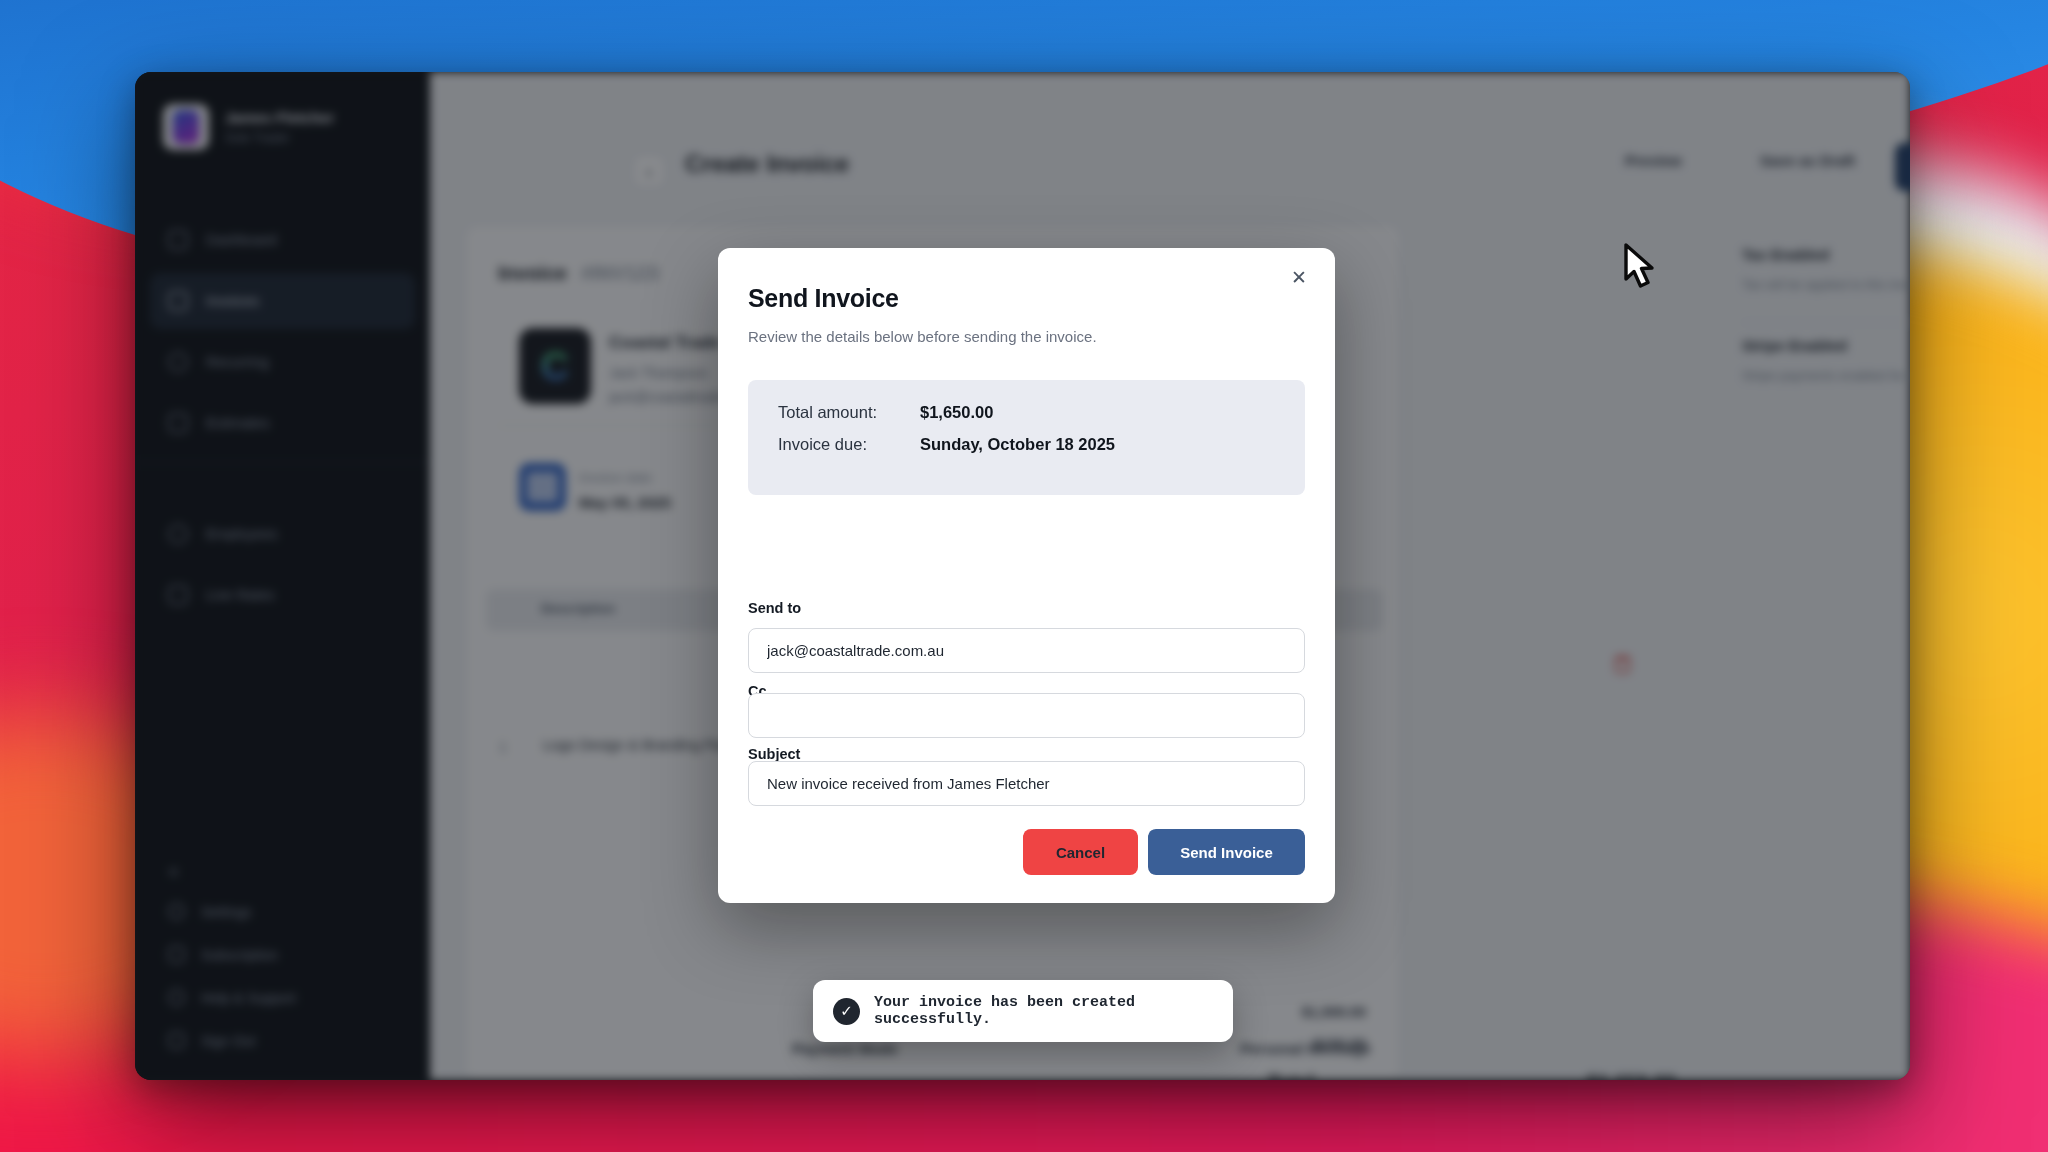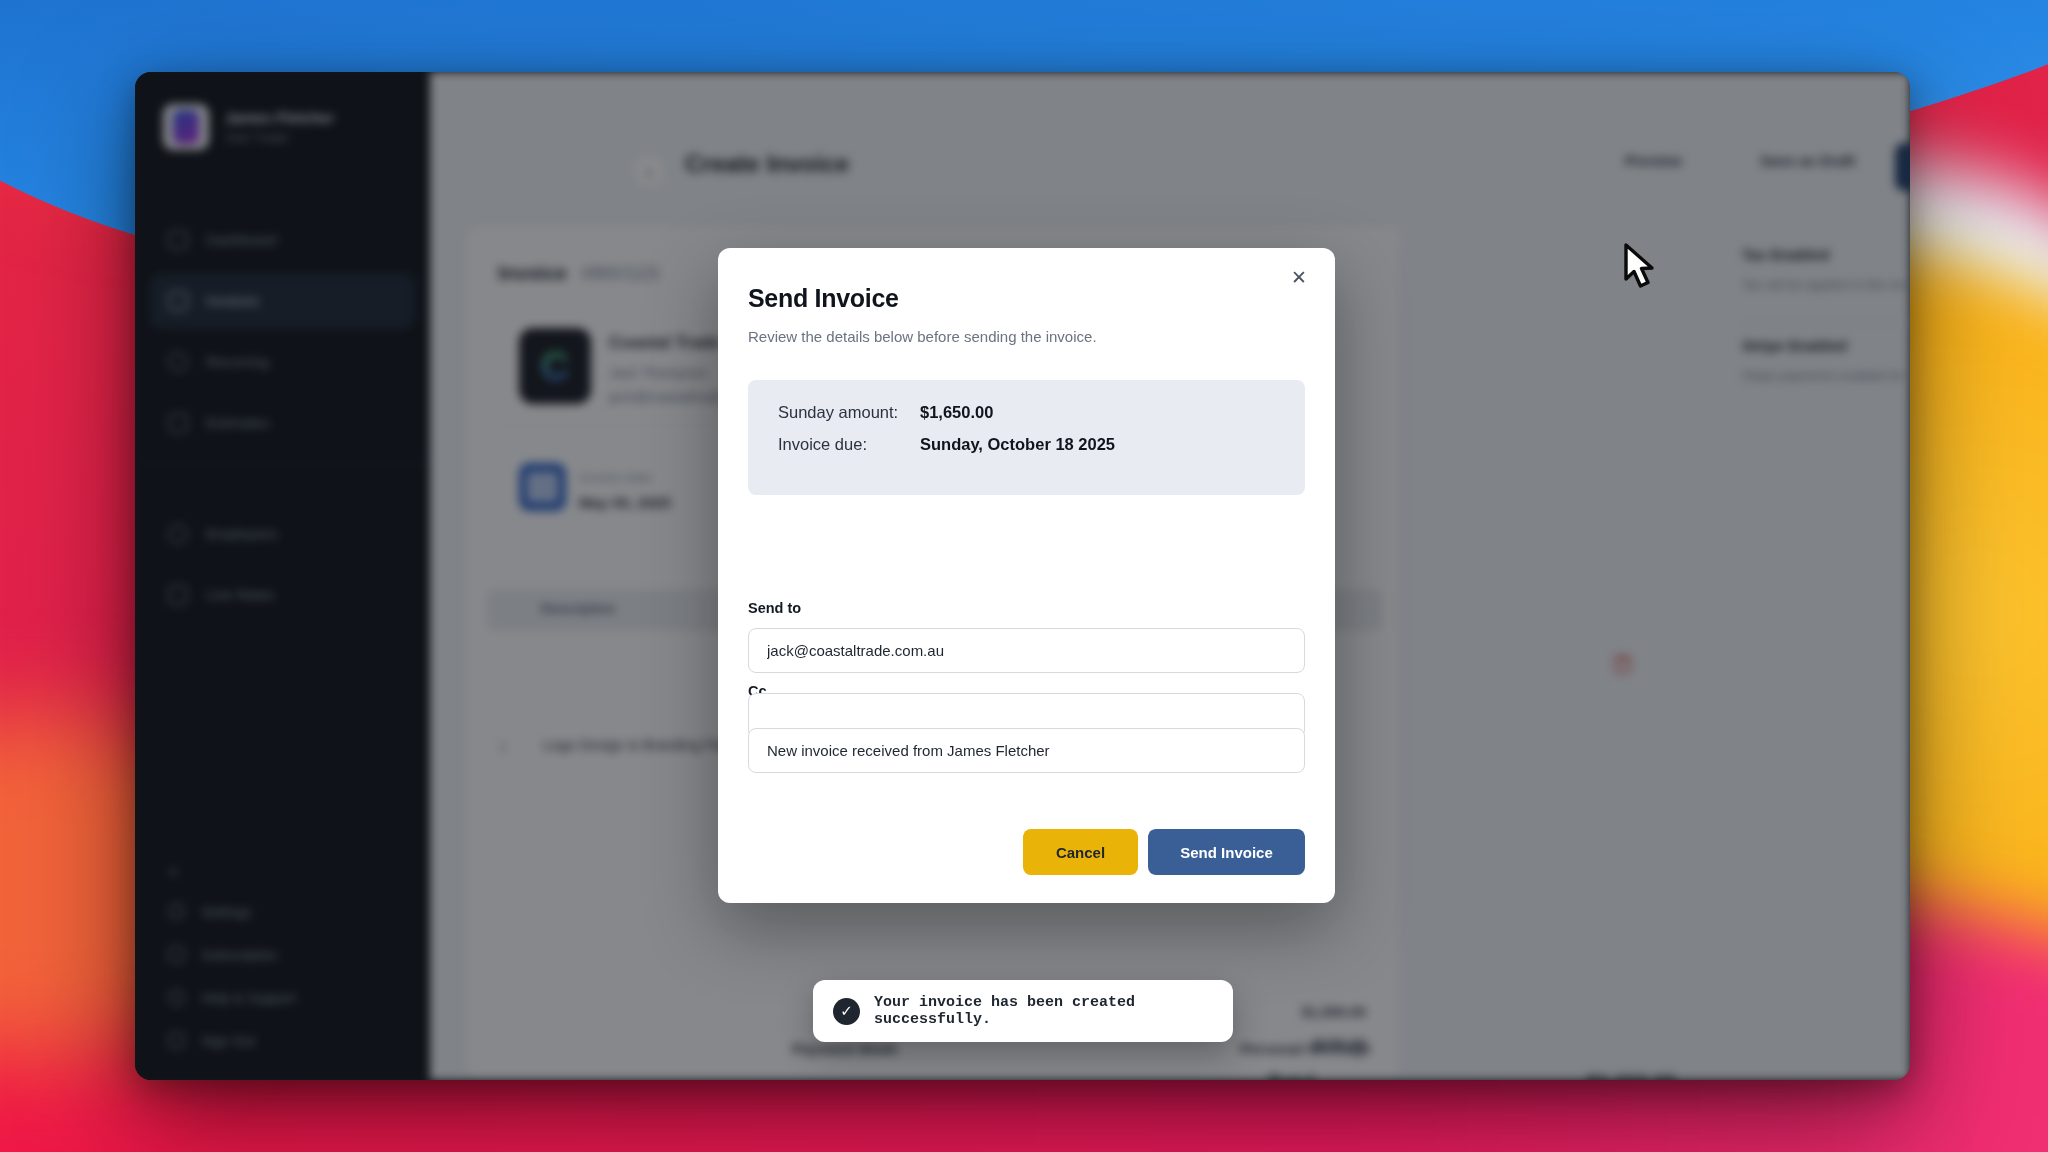--- a/index.html
+++ b/index.html
@@ -101,23 +101,23 @@
   .md-sub { position:absolute; left:30px; top:80px; font-size:15px; color:#6b7280; }
   .summary { position:absolute; left:30px; top:132px; width:557px; height:115px; background:#e9ebf2; border-radius:8px; padding:23px 30px; }
   .sum-row { display:flex; margin-bottom:13px; font-size:16.5px; color:#2b3340; }
   .sum-row .lab { width:142px; }
   .sum-row .val { font-weight:bold; color:#10151d; }
   .f-lab { position:absolute; left:30px; font-size:14.5px; font-weight:bold; color:#141a23; }
   .f-in { position:absolute; left:30px; width:557px; height:45px; border:1px solid #d6d9de; border-radius:8px; background:#fff;
     font-family:"Liberation Sans",sans-serif; font-size:15px; color:#1f2630; padding:5px 18px; outline:none; }
   .lab1 { top:352px; } .in1 { top:380px; }
   .lab2 { top:435px; } .in2 { top:445px; }
-  .lab3 { top:498px; } .in3 { top:480px; }
+  .lab3 { top:498px; } .in3 { top:513px; }
   .md-btns { position:absolute; right:30px; bottom:28px; display:flex; gap:10px; }
-  .btn-cancel { width:115px; height:46px; background:#eab308; border:none; border-radius:8px;
+  .btn-cancel { width:115px; height:46px; background:#ef4444; border:none; border-radius:8px;
     font-family:"Liberation Sans",sans-serif; font-size:15px; font-weight:bold; color:#1f2630; }
   .btn-send { width:157px; height:46px; background:#3a5f97; border:none; border-radius:8px;
     font-family:"Liberation Sans",sans-serif; font-size:15px; font-weight:bold; color:#fff; }
 
   
   .toast { position:absolute; left:678px; top:908px; width:420px; height:62px; background:#fff; border-radius:12px;
     box-shadow:0 12px 34px rgba(0,0,0,.28); display:flex; align-items:center; padding:0 20px; gap:14px; }
   .toast-ic { width:27px; height:27px; border-radius:50%; background:#20262f; color:#fff; font-size:15px;
     display:flex; align-items:center; justify-content:center; font-family:"DejaVu Sans",sans-serif; flex:0 0 auto; }
   .toast-msg { font-size:15px; font-weight:bold; color:#1f2630;font-family:Liberation Mono, monospace; }
@@ -258,21 +258,21 @@
   </div>
 
   <div class="dim"></div>
 
   <div class="modal">
     <div class="close">✕</div>
     <div class="md-title">Send Invoice</div>
     <div class="md-sub">Review the details below before sending the invoice.</div>
     <div class="summary">
       <div class="sum-row">
-        <span class="lab">Sunday amount:</span>
+        <span class="lab">Total amount:</span>
         <span class="val">$1,650.00</span>
       </div>
       <div class="sum-row">
         <span class="lab">Invoice due:</span>
         <span class="val">Sunday, October 18 2025</span>
       </div>
     </div>
     <div class="f-lab lab1">Send to</div>
     <input class="f-in in1" value="jack@coastaltrade.com.au" style="">
     <div class="f-lab lab2">Cc</div>

